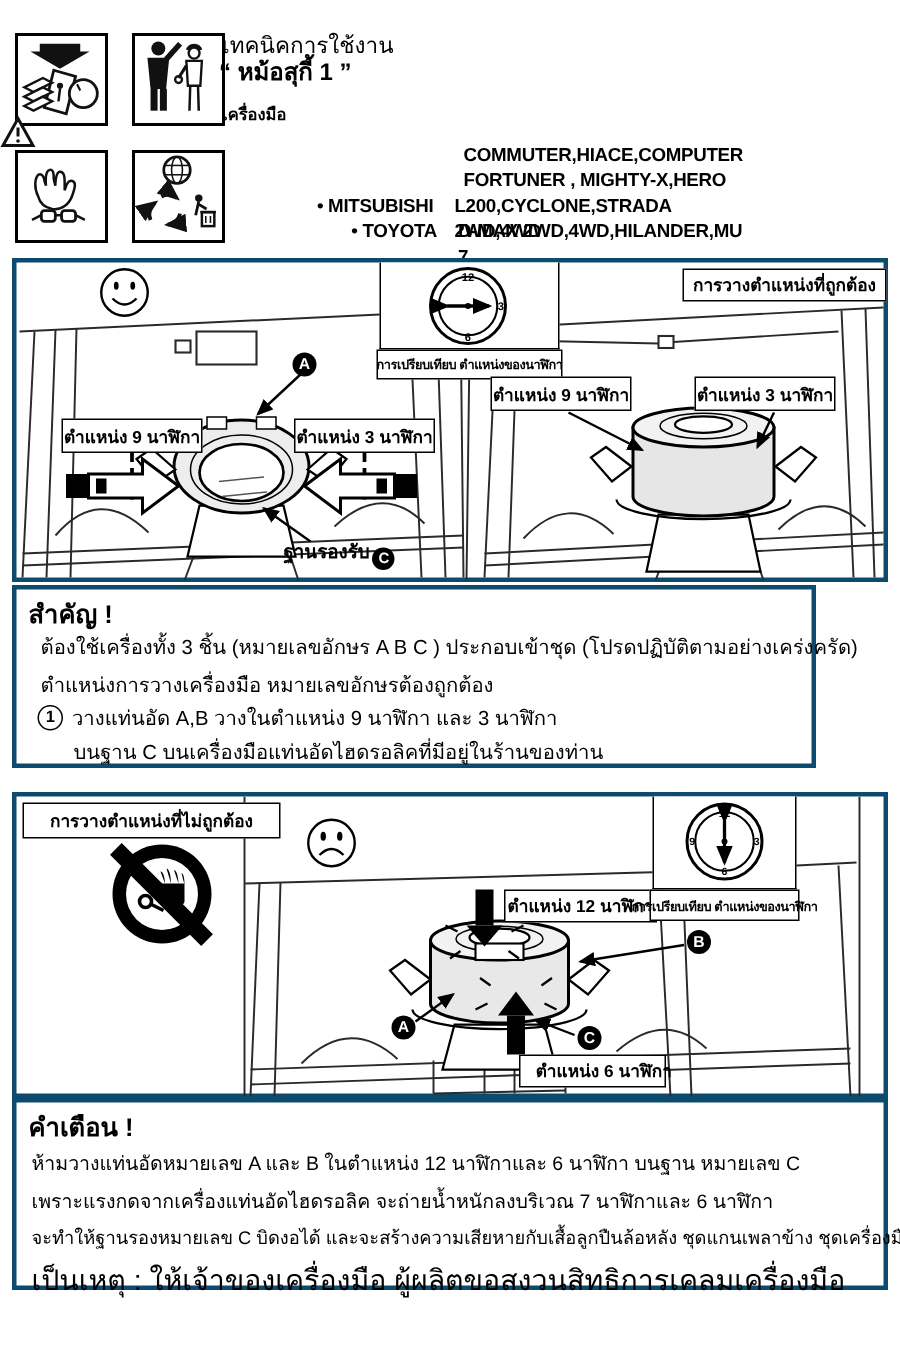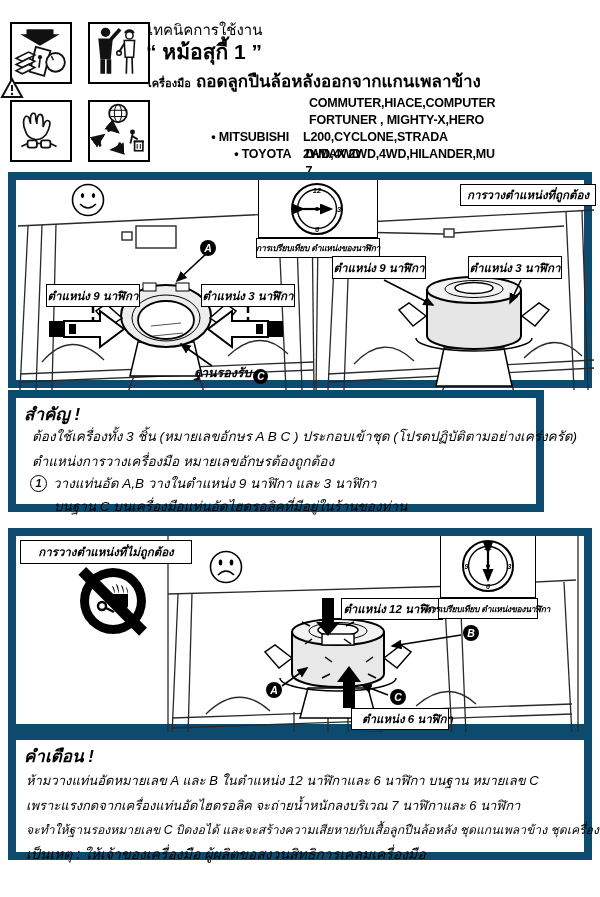--- a/index.html
+++ b/index.html
@@ -1,18 +1,18 @@
 <!DOCTYPE html>
 <html><head>
 <meta charset="utf-8">
 <style>
   html,body{margin:0;padding:0;background:#fff;}
   body{width:600px;height:897px;position:relative;font-family:"Liberation Sans","DejaVu Sans",sans-serif;color:#000;overflow:hidden;}
   .abs{position:absolute;}
-  .sect{position:absolute;background:#fff;border:8px solid #0c4a6e;box-sizing:border-box;font-style:italic;}
+  .sect{position:absolute;background:#fff;border:3px solid #0c4a6e;box-sizing:border-box;}
   .inner{position:absolute;inset:0;}
   .label-box{position:absolute;background:#fff;border:1.5px solid #000;box-sizing:border-box;
              display:flex;align-items:center;justify-content:center;font-weight:bold;white-space:nowrap;}
   .pos-label{font-size:11.5px;}
   .corner-label{font-size:11.5px;}
   .marker{position:absolute;width:16px;height:16px;border-radius:50%;background:#000;color:#fff;
           font-weight:bold;font-size:10.5px;display:flex;align-items:center;justify-content:center;z-index:5;}
   .marker-inline{display:inline-flex;width:15px;height:15px;border-radius:50%;background:#000;color:#fff;
           font-weight:bold;font-size:10px;align-items:center;justify-content:center;vertical-align:-3px;margin-left:2px;}
   .circ-step{display:inline-flex;width:17px;height:17px;border-radius:50%;background:#fff;border:1.5px solid #000;
@@ -94,24 +94,23 @@
       <line x1="48.5" y1="40.5" x2="48.5" y2="45" stroke="#111" stroke-width="1"></line>
     </svg>
   </div>
   <svg class="abs" style="left:0px;top:66px;" width="24" height="24" viewBox="0 0 24 24">
     <path d="M12,3 L22,21 L2,21 Z" fill="#fff" stroke="#111" stroke-width="2"></path>
     <line x1="12" y1="9" x2="12" y2="15" stroke="#111" stroke-width="2"></line>
       <circle cx="12" cy="18" r="1.2" fill="#111"></circle>
   </svg>
 
   <div class="txtline" style="left:148px;top:8px;font-size:15px;">เทคนิคการใช้งาน</div>
-  <div class="txtline" style="left:146px;top:25px;font-size:21px;font-weight:bold;">“ หม้อสุกี้ 1 ”</div>
+  <div class="txtline" style="left:146px;top:25px;font-size:16px;font-weight:bold;">“ หม้อสุกี้ 1 ”</div>
   <div class="txtline" style="left:148px;top:57px;display:flex;align-items:baseline;gap:5px;">
     <span style="font-size:11px;font-weight:bold;">เครื่องมือ</span>
-    <span style="font-size:17px;font-weight:bold;">ถอดลูกปืนล้อหลังออกจากแกนเพลาข้าง</span>
   </div>
 
   <div class="abs" style="left:145px;top:85px;">
     <div class="vrow">
       <span class="vpre"></span>
       <span class="vbrand"></span>
       <span class="vmodel">COMMUTER,HIACE,COMPUTER</span>
     </div>
     <div class="vrow">
       <span class="vpre"></span>
@@ -380,15 +379,15 @@
     <div class="label-box clock-cap" style="left:422px;top:62px;width:100px;height:21px;">การเปรียบเทียบ ตำแหน่งของนาฬิกา</div>
   </div>
 </div>
 
 <div class="sect" style="left:8px;top:732px;width:584px;height:128px;">
   <div class="inner">
     <div class="txtline" style="left:8px;top:2px;font-size:17px;font-weight:bold;">คำเตือน !</div>
     <div class="body-line" style="left:10px;top:30px;font-size:13px;">ห้ามวางแท่นอัดหมายเลข A และ B ในตำแหน่ง 12 นาฬิกาและ 6 นาฬิกา บนฐาน หมายเลข C</div>
     <div class="body-line" style="left:10px;top:55px;font-size:13px;">เพราะแรงกดจากเครื่องแท่นอัดไฮดรอลิค จะถ่ายน้ำหนักลงบริเวณ 7 นาฬิกาและ 6 นาฬิกา</div>
     <div class="body-line" style="left:10px;top:80px;font-size:12.2px;">จะทำให้ฐานรองหมายเลข C บิดงอได้ และจะสร้างความเสียหายกับเสื้อลูกปืนล้อหลัง ชุดแกนเพลาข้าง ชุดเครื่องมือฯได้</div>
-    <div class="body-line" style="left:10px;top:103px;font-size:14px;">เป็นเหตุ : ให้เจ้าของเครื่องมือ ผู้ผลิตขอสงวนสิทธิการเคลมเครื่องมือ</div>
+    <div class="body-line" style="left:10px;top:103px;font-size:19px;">เป็นเหตุ : ให้เจ้าของเครื่องมือ ผู้ผลิตขอสงวนสิทธิการเคลมเครื่องมือ</div>
   </div>
 </div>
 
 </body></html>

